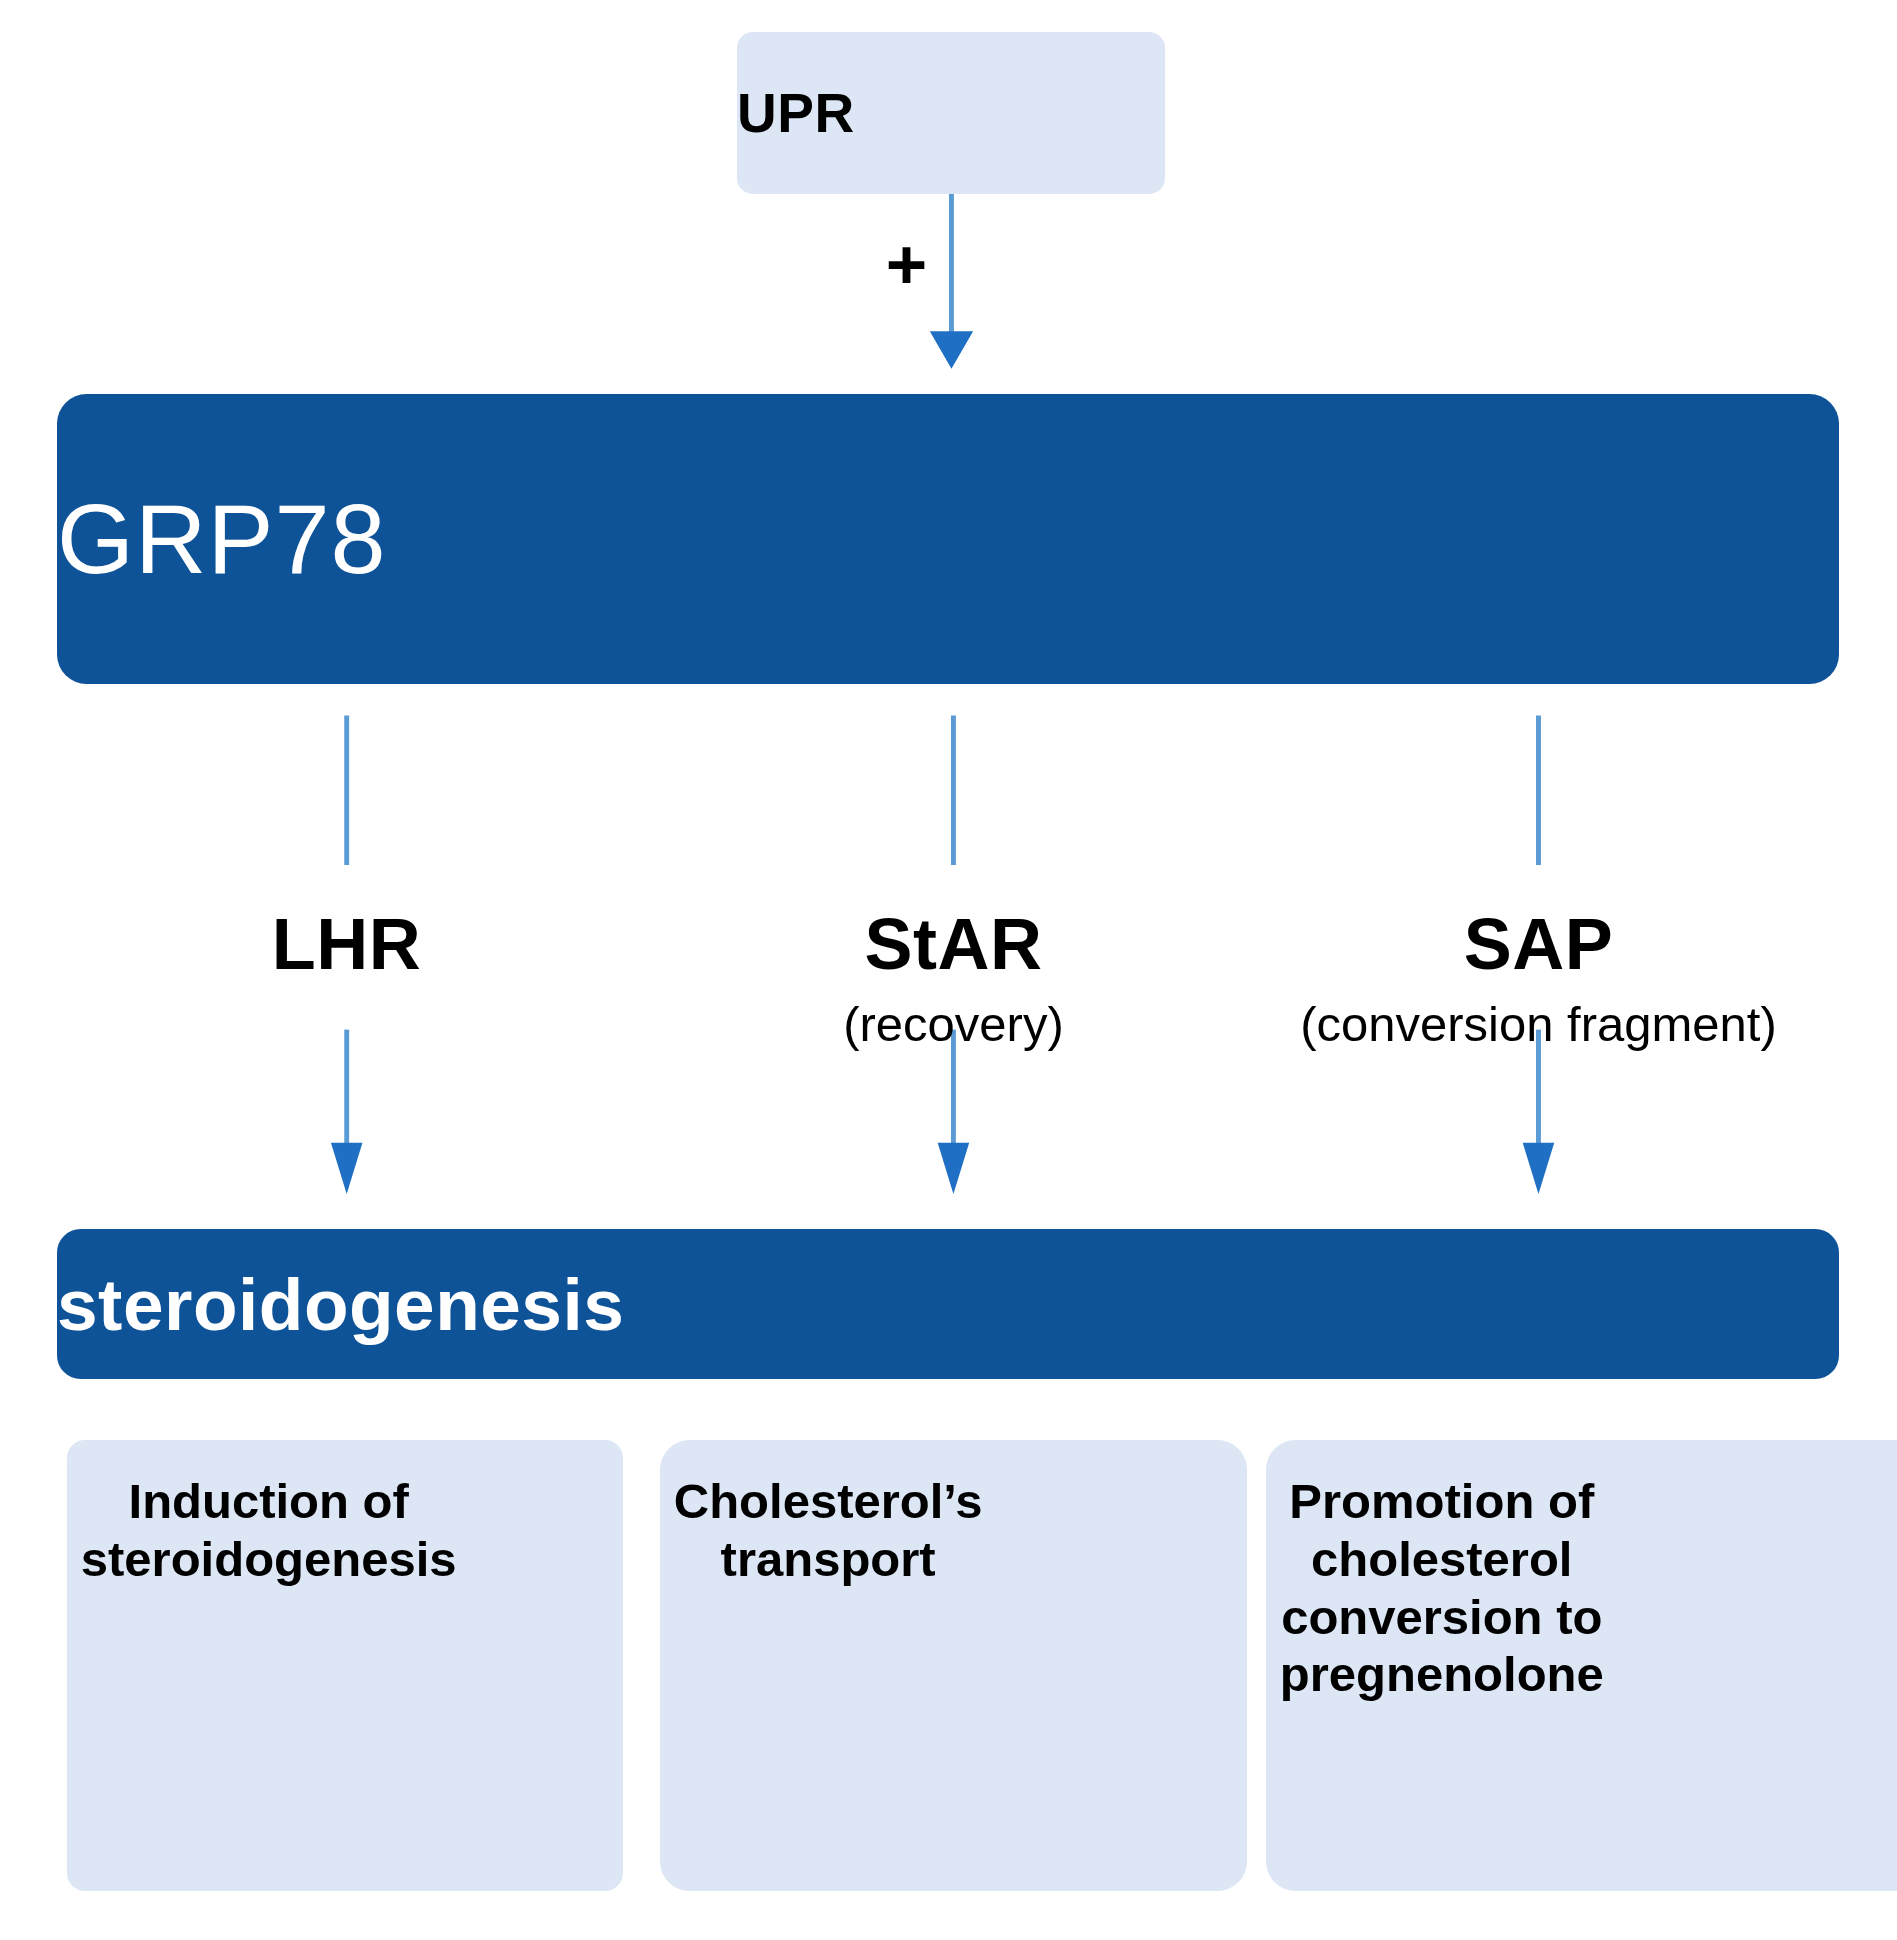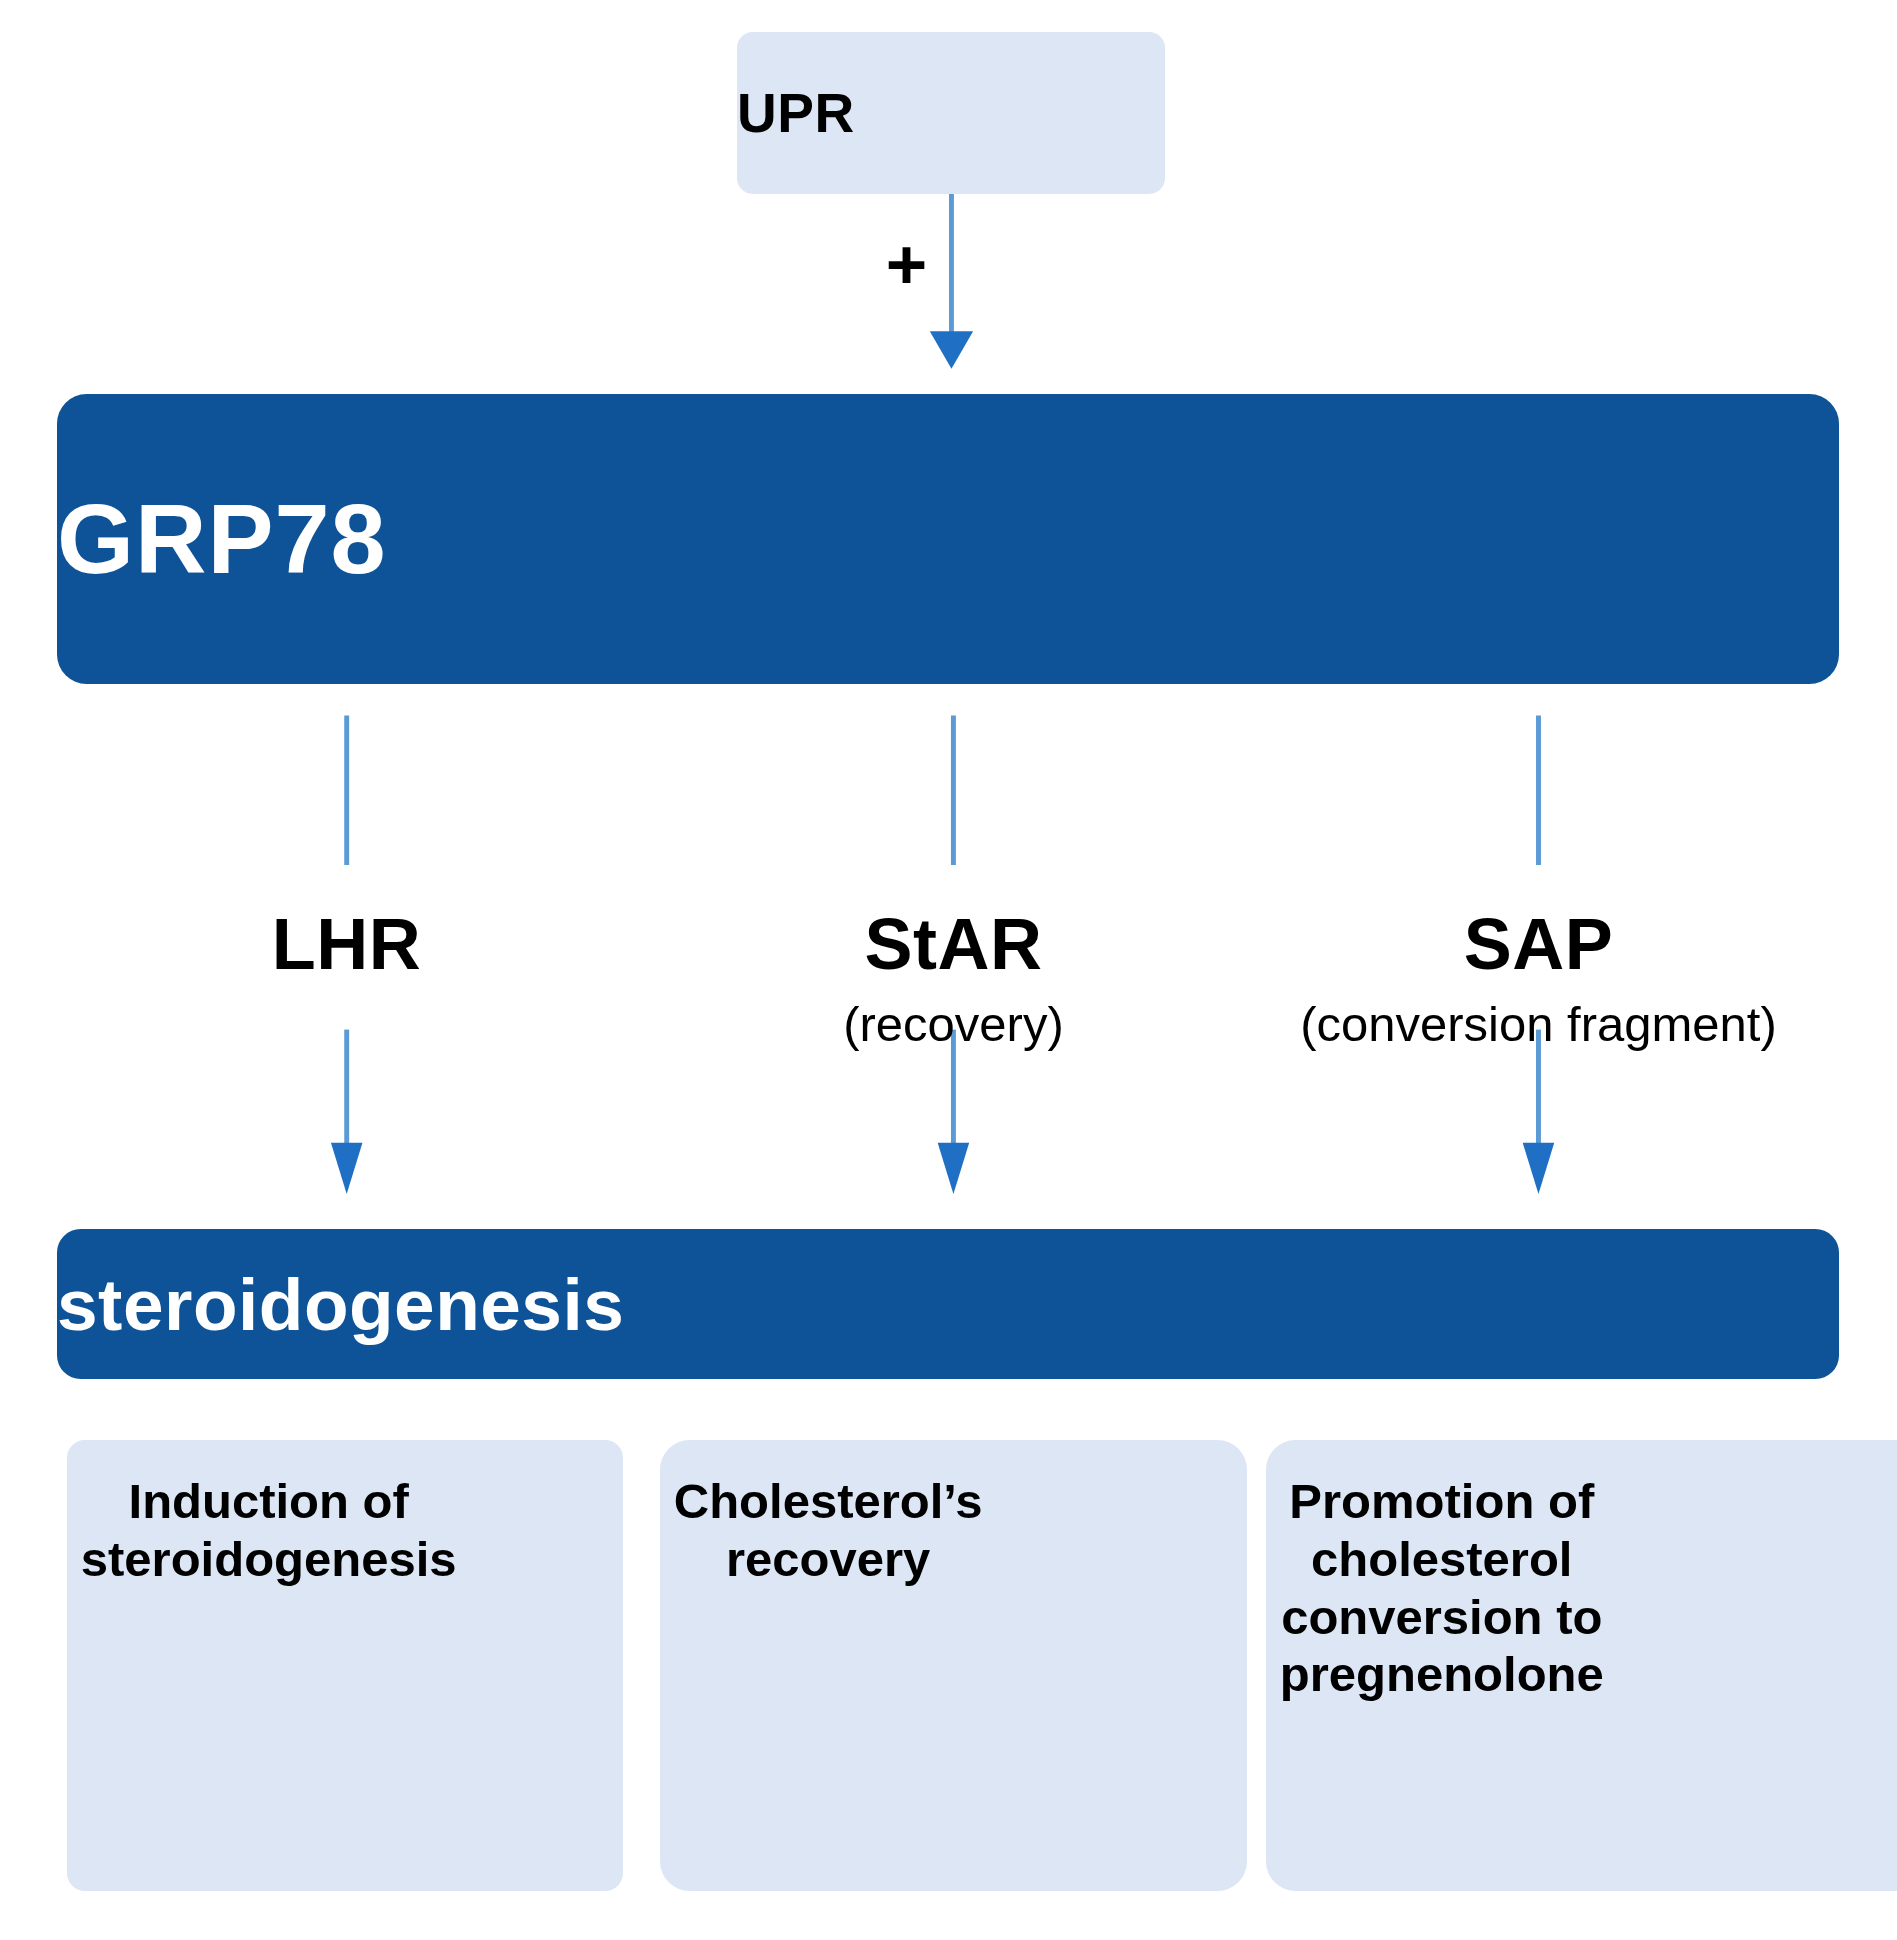--- a/index.html
+++ b/index.html
@@ -75,21 +75,21 @@
 
   
   #grp78-box {
     left: 57px;
     top: 394px;
     width: 1782px;
     height: 290px;
   }
   #grp78-box .node-label {
     font-size: 99px;
-    font-weight: bold;
+    font-weight: normal;
     letter-spacing: 1px;
   }
 
   
   #steroidogenesis-box {
     left: 57px;
     top: 1229px;
     width: 1782px;
     height: 150px;
     border-radius: 23.6px;
@@ -214,21 +214,21 @@
     <span class="node-label">steroidogenesis</span>
   </div>
 
   <div id="outcome-box-1" class="node node-light outcome-box">
     <span class="node-label">Induction of
 steroidogenesis</span>
   </div>
 
   <div id="outcome-box-2" class="node node-light outcome-box">
     <span class="node-label">Cholesterol’s
-recovery</span>
+transport</span>
   </div>
 
   <div id="outcome-box-3" class="node node-light outcome-box">
     <span class="node-label">Promotion of
 cholesterol
 conversion to
 pregnenolone</span>
   </div>
 
 </div>

